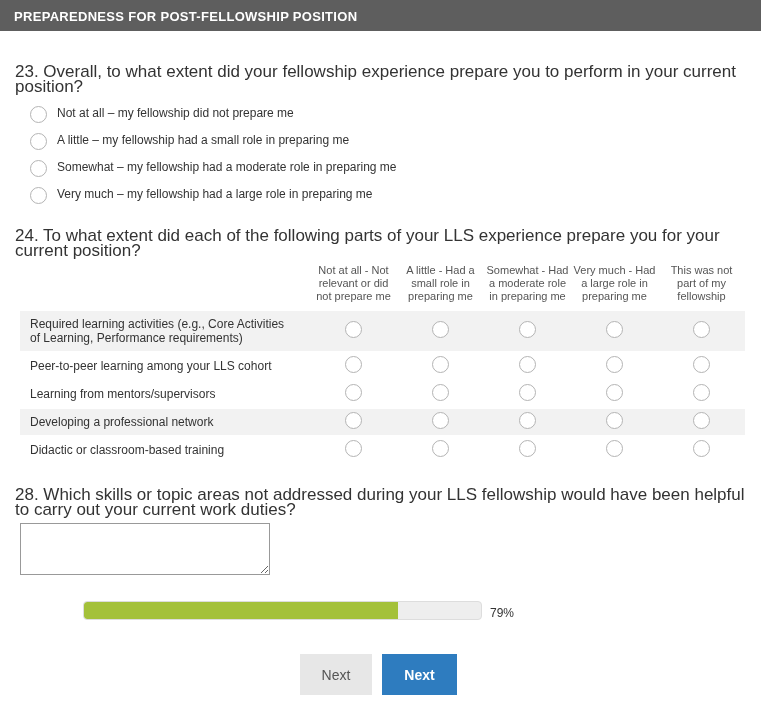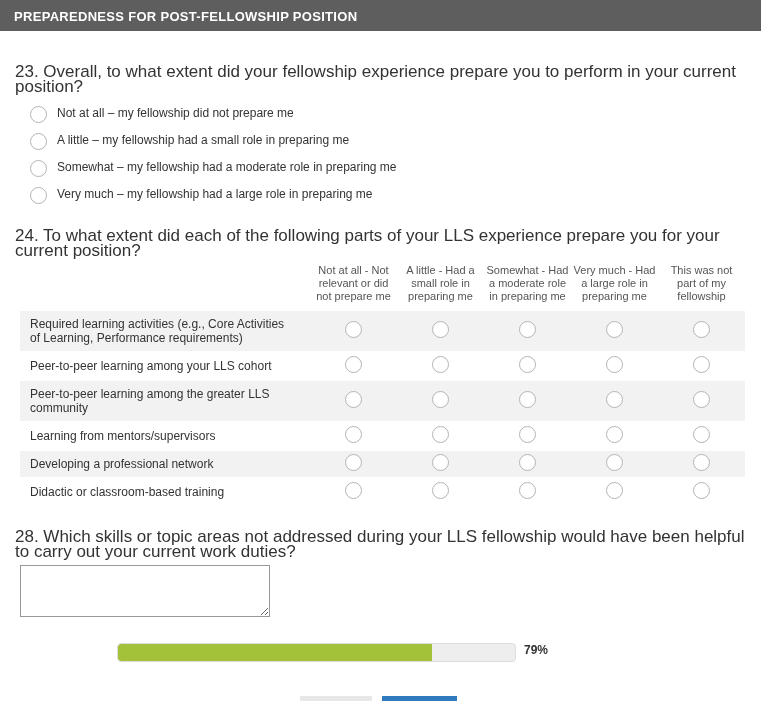--- a/index.html
+++ b/index.html
@@ -91,24 +91,23 @@
     width: 250px;
     height: 52px;
     border: 1px solid #999999;
     resize: both;
     font-family: "Liberation Sans", sans-serif;
     font-size: 12px;
     padding: 3px;
   }
   .progress-wrap {
     display: flex;
-    align-items: flex-start;
+    align-items: flex-end;
     margin-top: 26px;
-    margin-left: 117px;
-    font-weight: bold;
+    margin-left: 83px;
   }
   .progress-track {
     width: 399px;
     height: 19px;
     background: #eeeeee;
     border: 1px solid #dddddd;
     border-radius: 4px;
     overflow: hidden;
   }
   .progress-fill {
@@ -203,28 +202,20 @@
       <td class="cell"><span class="radio"></span></td>
     </tr>
     <tr>
       <td class="row-label">Peer-to-peer learning among your LLS cohort</td>
       <td class="cell"><span class="radio"></span></td>
       <td class="cell"><span class="radio"></span></td>
       <td class="cell"><span class="radio"></span></td>
       <td class="cell"><span class="radio"></span></td>
       <td class="cell"><span class="radio"></span></td>
     </tr>
-    <tr class="shaded">
-      <td class="row-label">Peer-to-peer learning among the greater LLS community</td>
-      <td class="cell"><span class="radio"></span></td>
-      <td class="cell"><span class="radio"></span></td>
-      <td class="cell"><span class="radio"></span></td>
-      <td class="cell"><span class="radio"></span></td>
-      <td class="cell"><span class="radio"></span></td>
-    </tr>
     <tr>
       <td class="row-label">Learning from mentors/supervisors</td>
       <td class="cell"><span class="radio"></span></td>
       <td class="cell"><span class="radio"></span></td>
       <td class="cell"><span class="radio"></span></td>
       <td class="cell"><span class="radio"></span></td>
       <td class="cell"><span class="radio"></span></td>
     </tr>
     <tr class="shaded">
       <td class="row-label">Developing a professional network</td>

